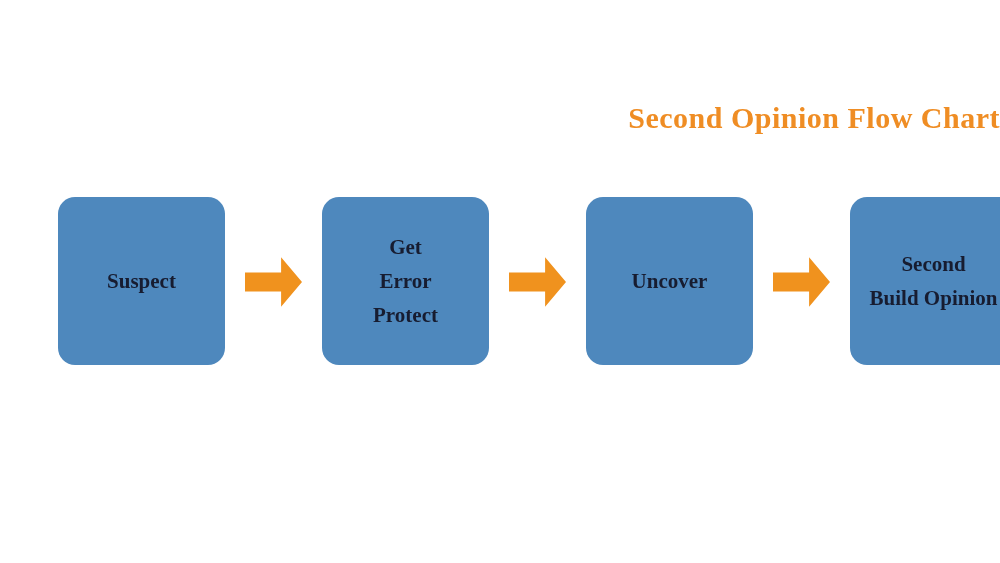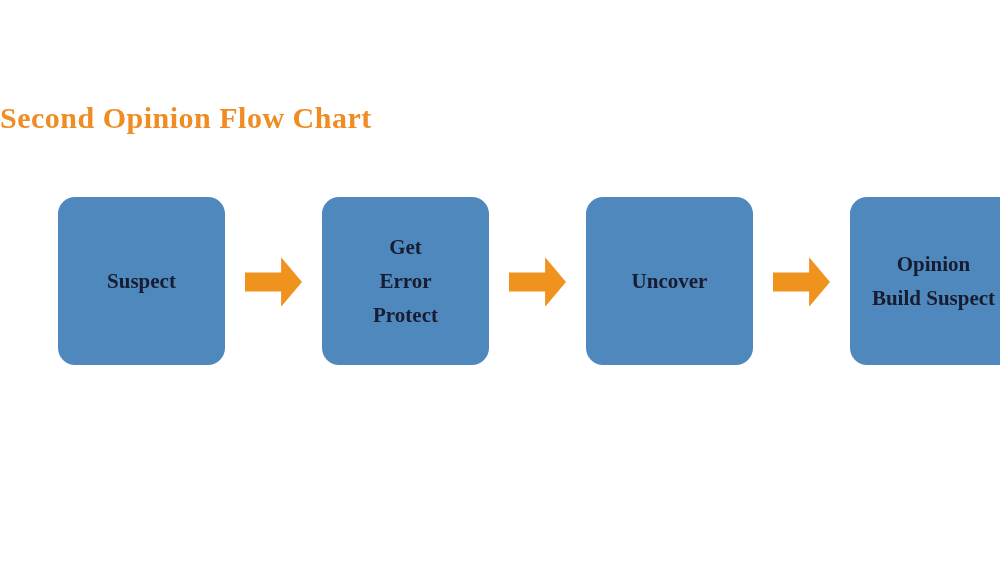--- a/index.html
+++ b/index.html
@@ -20,21 +20,21 @@
     position: relative;
     width: 1000px;
     height: 563px;
     background: var(--background);
   }
   .chart-title {
     position: absolute;
     top: 101px;
     left: 0;
     width: 100%;
-    text-align: left;
+    text-align: right;
     font-size: 30px;
     font-weight: bold;
     letter-spacing: 0.5px;
     color: var(--title-orange);
   }
   .flow-row {
     position: absolute;
     top: 197px;
     left: 58px;
     width: 885px;
@@ -116,18 +116,18 @@
       <span class="line">Uncover</span>
     </div>
 
     <div class="flow-arrow">
       <svg viewBox="0 0 60 52" aria-hidden="true">
         <path class="arrow-shape" d="M0 16 L38 16 L38 0 L60 26 L38 52 L38 36 L0 36 Z"></path>
       </svg>
     </div>
 
     <div class="flow-box">
-      <span class="line">Opinion</span>
-      <span class="line">Build Suspect</span>
+      <span class="line">Second</span>
+      <span class="line">Build Opinion</span>
     </div>
 
   </div>
 </div>
 
 </body></html>

